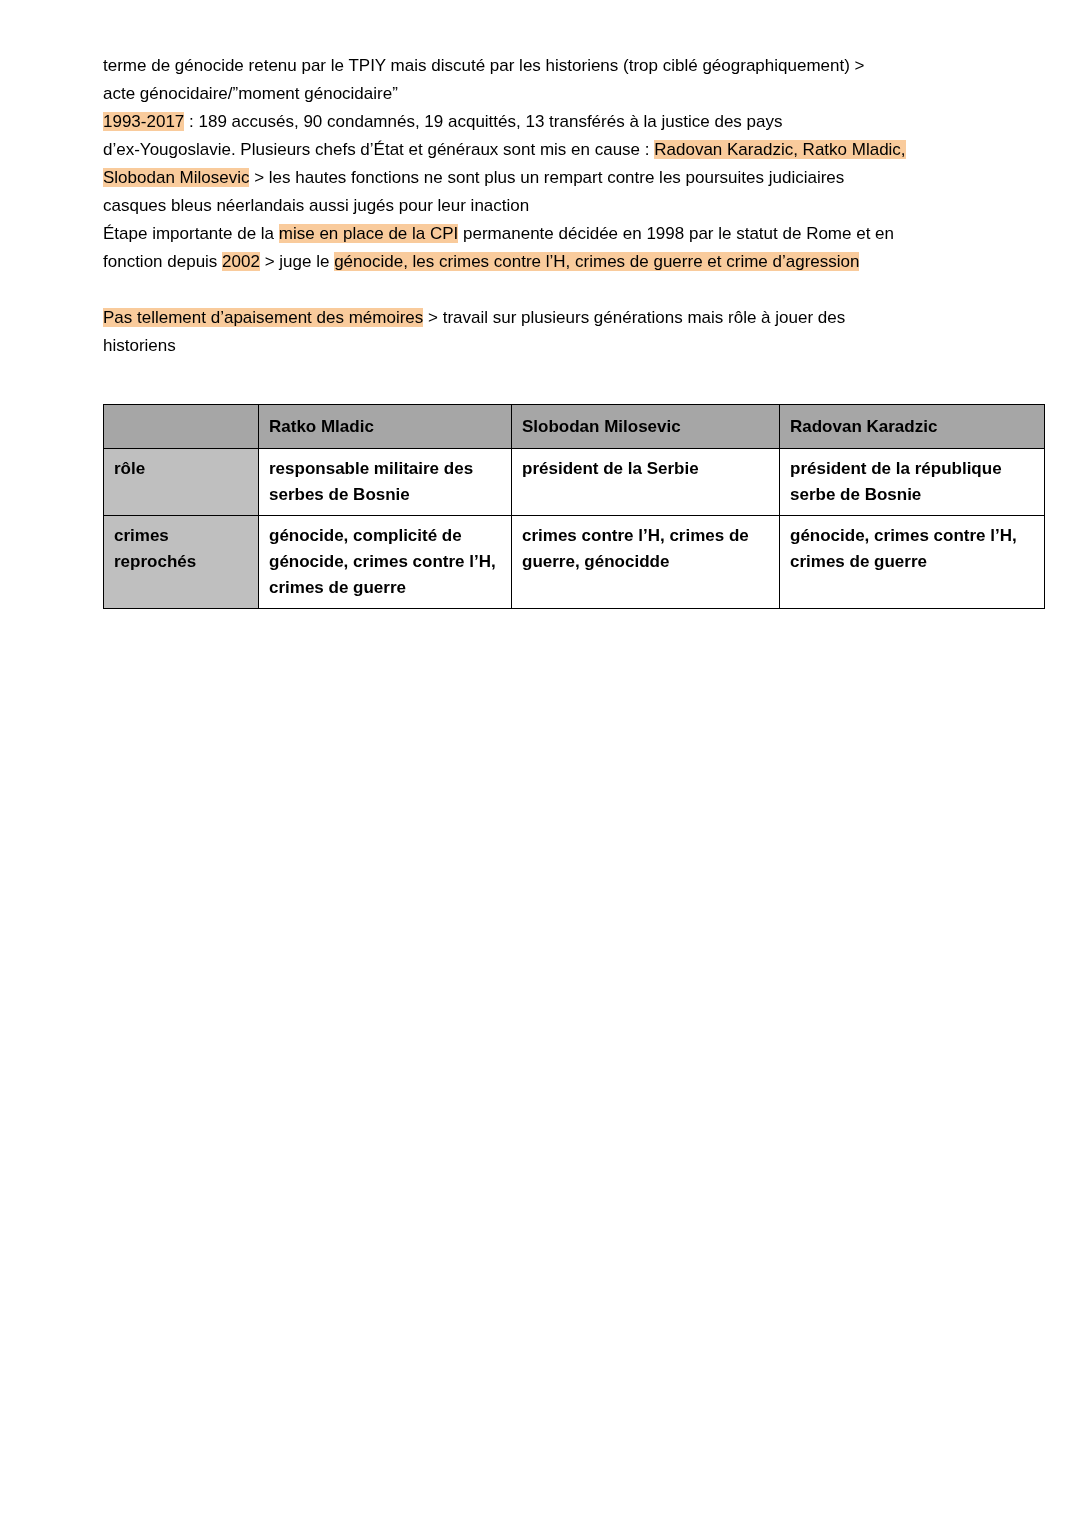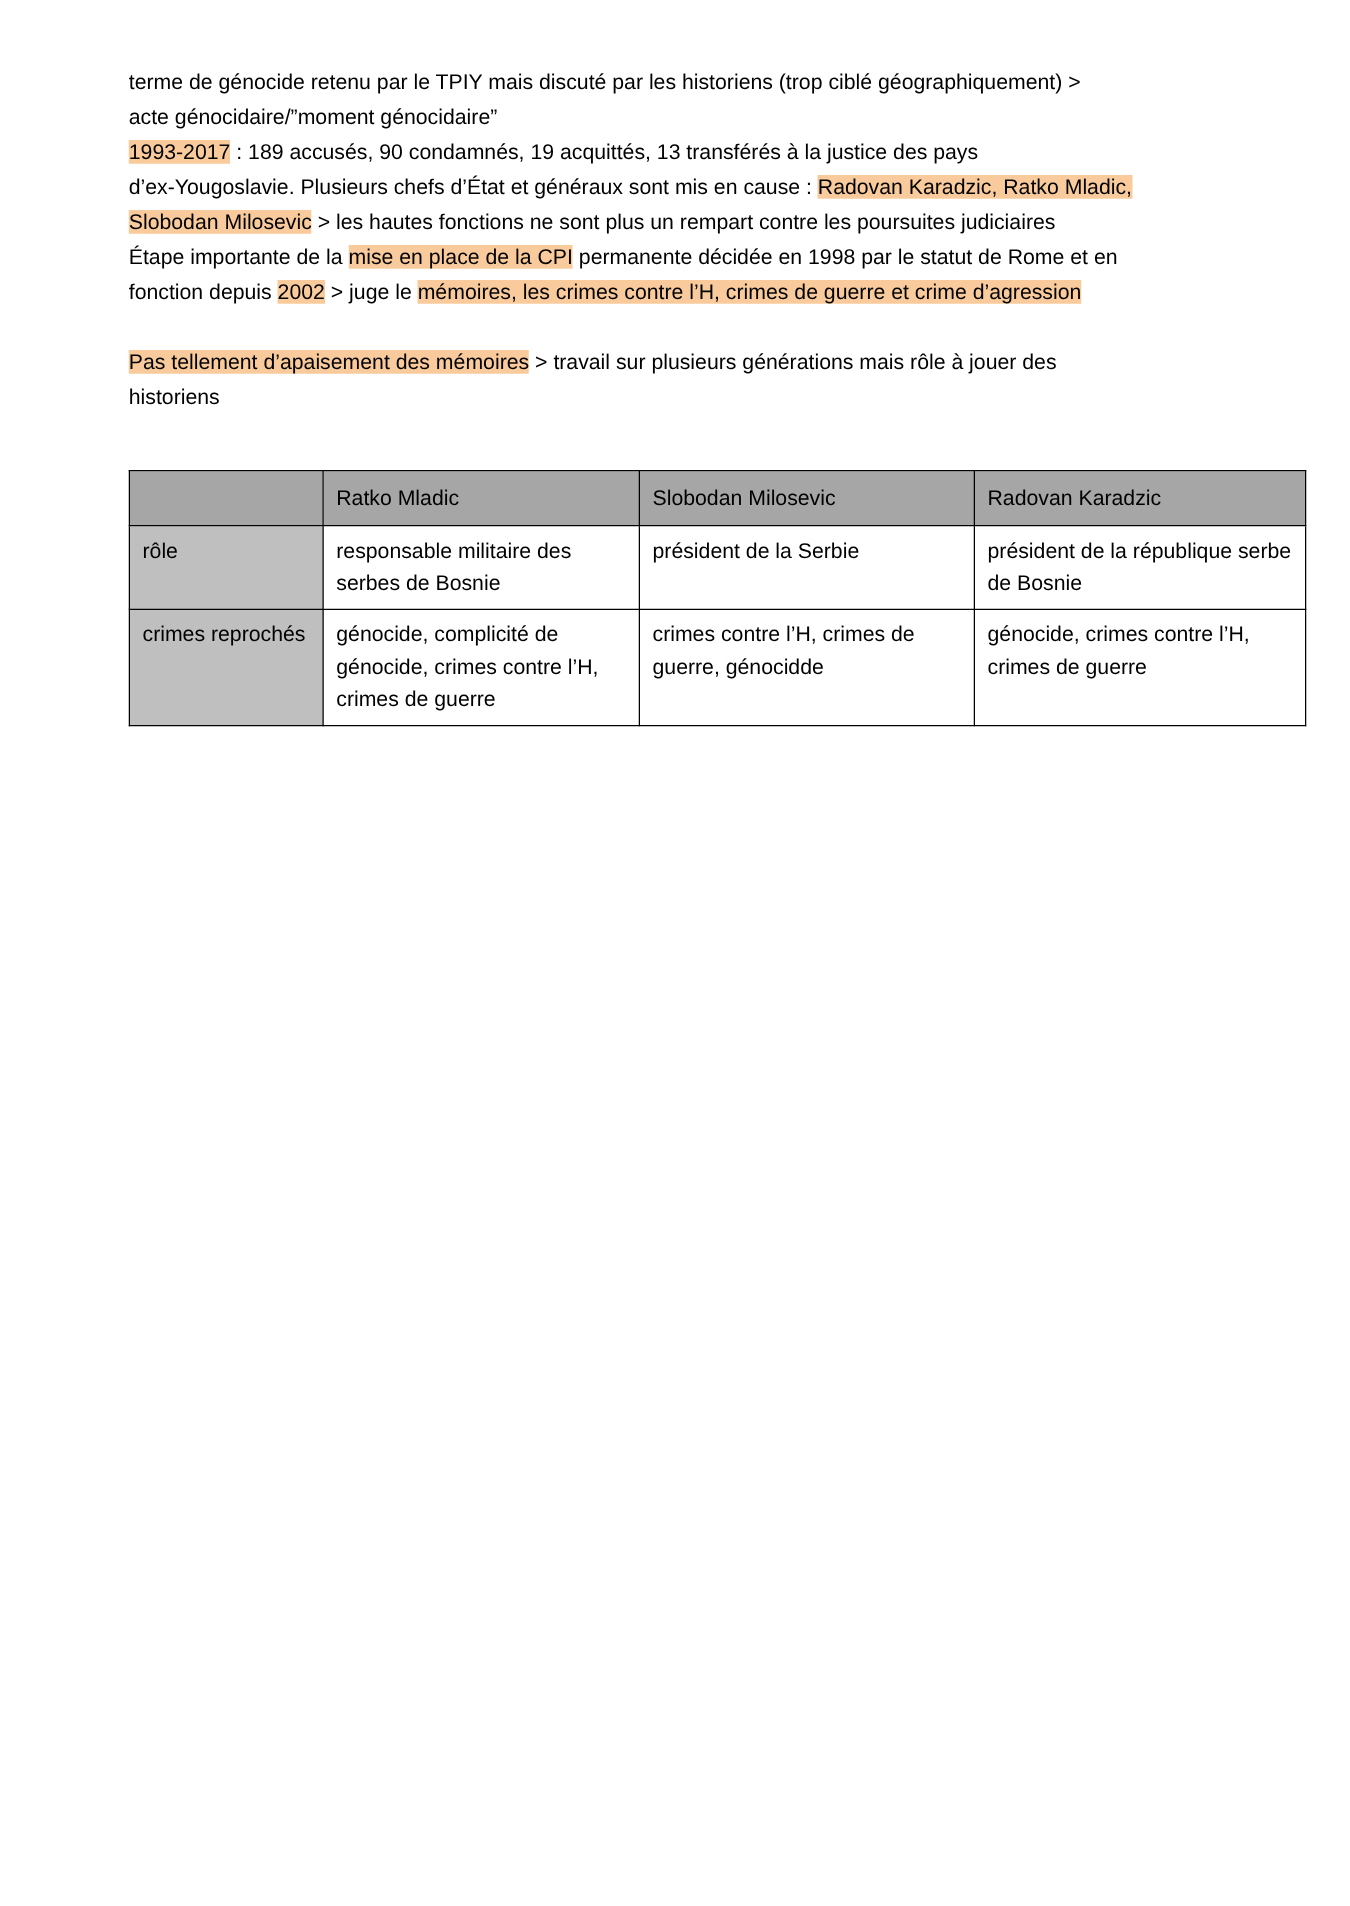--- a/index.html
+++ b/index.html
@@ -37,21 +37,21 @@
     font-size: 17px;
     line-height: 26px;
     table-layout: fixed;
   }
   table.cmp th,
   table.cmp td {
     border: 1.5px solid #000000;
     padding: 7px 10px;
     text-align: left;
     vertical-align: top;
-    font-weight: normal;
+    font-weight: bold;
     overflow: hidden;
   }
   table.cmp thead th {
     background: var(--header-bg, #a6a6a6);
     height: 44px;
     vertical-align: middle;
   }
   table.cmp td.rowlabel {
     background: var(--label-bg, #bfbfbf);
   }
@@ -64,22 +64,23 @@
 <body>
 
 <div class="page">
 
   <div class="textblock">
     <div class="line"><span>terme de génocide retenu par le TPIY mais discuté par les historiens (trop ciblé géographiquement) &gt;</span></div>
     <div class="line"><span>acte génocidaire/”moment génocidaire”</span></div>
     <div class="line"><span class="hl">1993-2017</span><span> : 189 accusés, 90 condamnés, 19 acquittés, 13 transférés à la justice des pays</span></div>
     <div class="line"><span>d’ex-Yougoslavie. Plusieurs chefs d’État et généraux sont mis en cause : </span><span class="hl">Radovan Karadzic, Ratko Mladic,</span></div>
     <div class="line"><span class="hl">Slobodan Milosevic</span><span> &gt; les hautes fonctions ne sont plus un rempart contre les poursuites judiciaires</span></div>
+    <div class="line"><span>casques bleus néerlandais aussi jugés pour leur inaction</span></div>
     <div class="line"><span>Étape importante de la </span><span class="hl">mise en place de la CPI</span><span> permanente décidée en 1998 par le statut de Rome et en</span></div>
-    <div class="line"><span>fonction depuis </span><span class="hl">2002</span><span> &gt; juge le </span><span class="hl">mémoires, les crimes contre l’H, crimes de guerre et crime d’agression</span></div>
+    <div class="line"><span>fonction depuis </span><span class="hl">2002</span><span> &gt; juge le </span><span class="hl">génocide, les crimes contre l’H, crimes de guerre et crime d’agression</span></div>
 
     <div class="spacer"></div>
 
     <div class="line"><span class="hl">Pas tellement d’apaisement des mémoires</span><span> &gt; travail sur plusieurs générations mais rôle à jouer des</span></div>
     <div class="line"><span>historiens</span></div>
   </div>
 
   <table class="cmp">
     <colgroup>
       <col class="col0">

